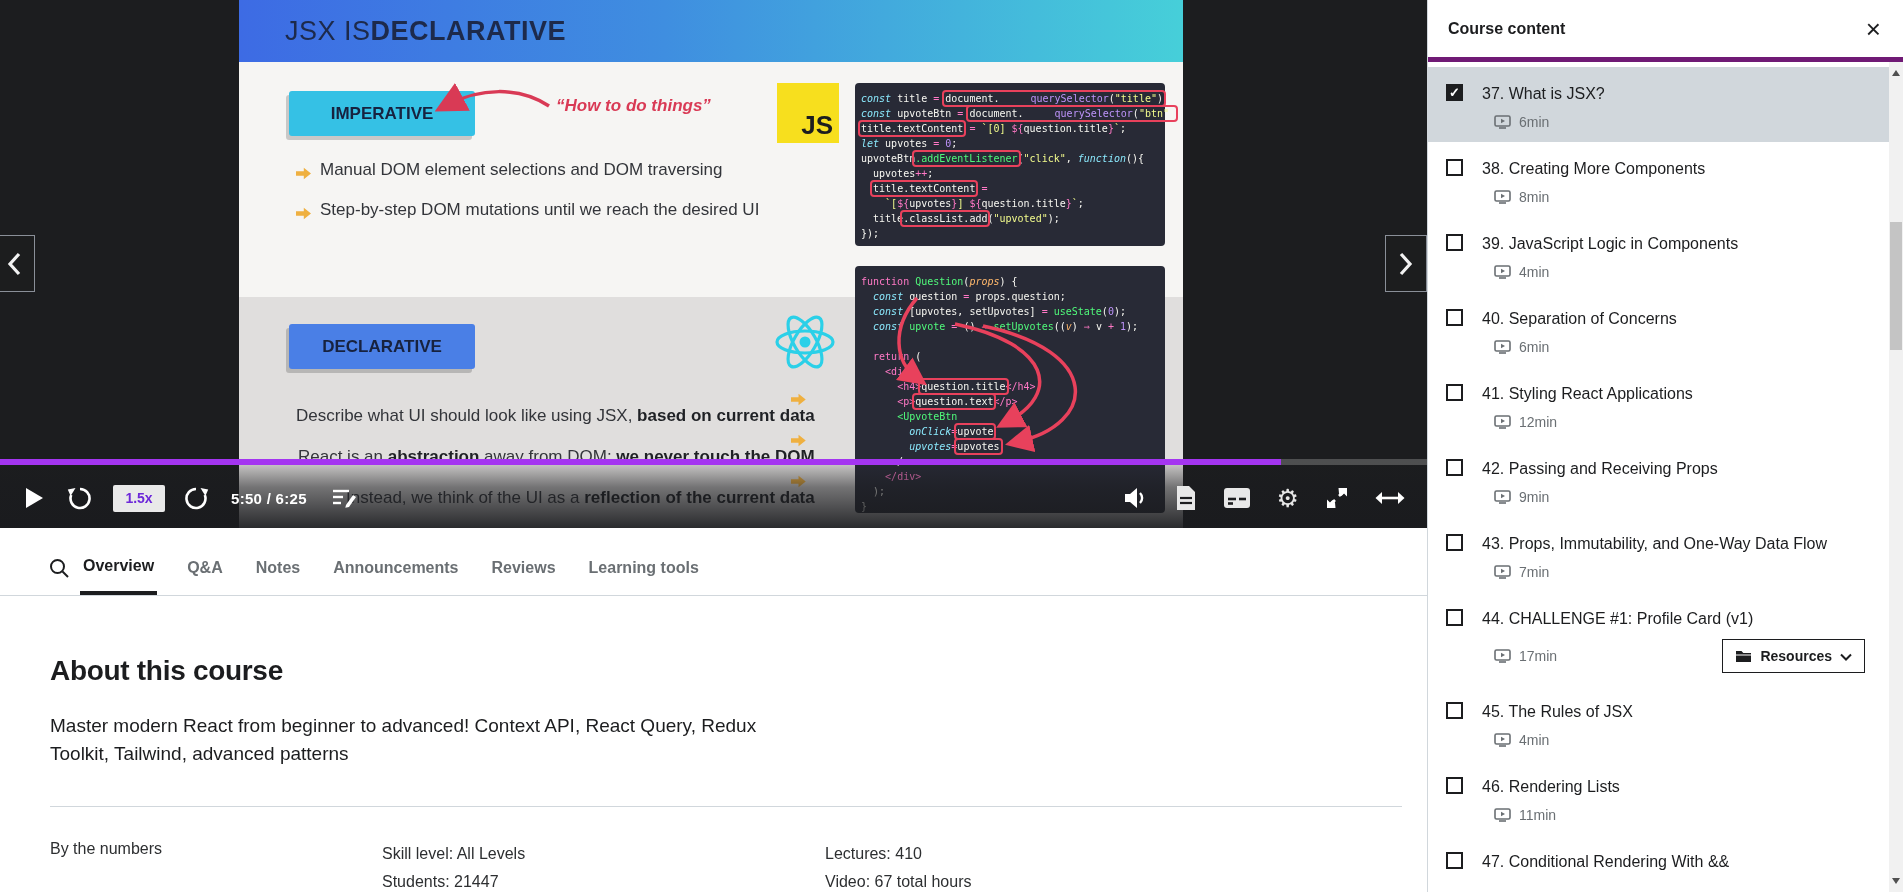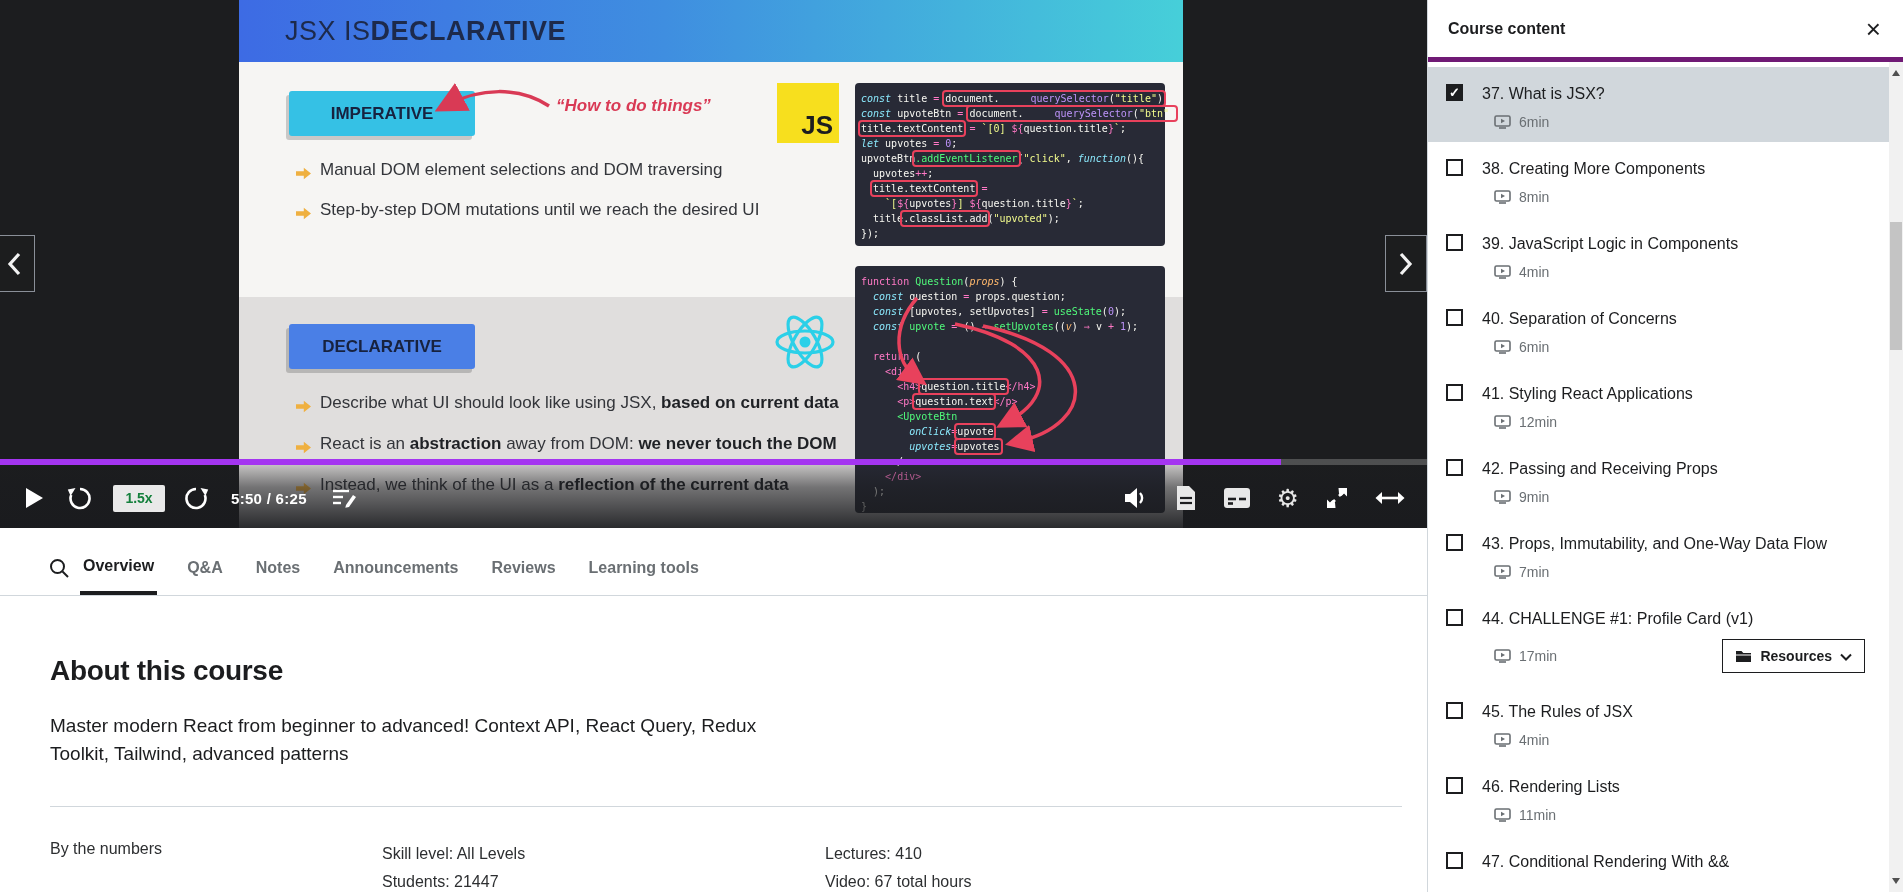--- a/index.html
+++ b/index.html
@@ -22,21 +22,21 @@
   #imperative-pill { left:50px; top:91px; background:#35c1e5; }
   #declarative-pill { left:50px; top:324px; background:#4a7fe6; }
 
   #quote { position:absolute; left:317px; top:96px; font-size:17px; font-weight:800; font-style:italic; color:#d93a55; }
   #quote-arrow { position:absolute; left:192px; top:80px; }
 
   .bullets { position:absolute; left:57px; }
   #imp-bullets { top:160px; }
   #dec-bullets { top:393px; }
   .bullet { display:flex; align-items:flex-end; height:20px; margin-bottom:20px; }
-  #dec-bullets .bullet { margin-bottom:21px; }
+  #dec-bullets .bullet { margin-bottom:21px;flex-direction:column; }
   .hand-icon { width:15px; height:13px; margin-right:9px; flex:none; background:#efb040;
     clip-path:polygon(0 32%, 52% 32%, 52% 6%, 100% 50%, 52% 94%, 52% 68%, 0 68%); }
   .btext { font-size:17px; color:#33353a; white-space:nowrap; }
   .btext .bb { font-weight:800; color:#1f2125; }
 
   #js-badge { position:absolute; left:538px; top:83px; width:62px; height:60px; background:#f7df1e;
     display:flex; align-items:flex-end; justify-content:flex-end; padding:0 6px 2px 0;
     font-weight:800; font-size:26px; color:#1c1d1f; }
   #react-logo { position:absolute; left:534px; top:310px; }
 
@@ -60,21 +60,21 @@
   #fade-overlay { position:absolute; left:0; top:460px; width:1427px; height:68px; z-index:2;
     background:linear-gradient(180deg, rgba(26,27,30,0.05) 0%, rgba(26,27,30,0.55) 40%, rgba(26,27,30,0.92) 100%); }
   #progress { position:absolute; left:0; top:459px; width:1427px; height:6px; z-index:4; background:rgba(120,120,120,0.55); }
   #progress-played { height:6px; background:#a435f0; }
   #controls { position:absolute; left:0; top:472px; width:1427px; height:52px; z-index:5;
     display:flex; align-items:center; color:#fff; }
   .ctl { display:flex; align-items:center; justify-content:center; height:36px; cursor:pointer; }
   #play-btn { margin-left:26px; }
   #play-btn .tri { width:0; height:0; border-left:17px solid #fff; border-top:10px solid transparent; border-bottom:10px solid transparent; }
   #rewind-btn { margin-left:24px; } #forward-btn { margin-left:18px; }
-  #speed-btn { margin-left:20px; width:52px; height:27px; background:#e9e9e9; color:#15803d;
+  #speed-btn { margin-left:20px; width:52px; height:27px; background:#e9e9e9; color:#6d28d9;
     font-size:14px; font-weight:700; border-radius:2px; }
   #time-display { margin-left:22px; font-size:15px; font-weight:700; letter-spacing:.3px; }
   #note-btn { margin-left:24px; }
   #right-ctls { margin-left:auto; display:flex; align-items:center; margin-right:22px; }
   #right-ctls .ctl { margin-left:26px; }
   .gear-glyph { font-size:25px; color:#e8e8e8; line-height:1; font-family:"DejaVu Sans", sans-serif; }
 
   .edge-nav { position:absolute; top:235px; width:42px; height:57px; border:1px solid #8a8f98; z-index:6;
     display:flex; align-items:center; justify-content:center; cursor:pointer; background:rgba(28,29,31,0.2); }
   #prev-btn { left:-7px; } #next-btn { left:1385px; }

